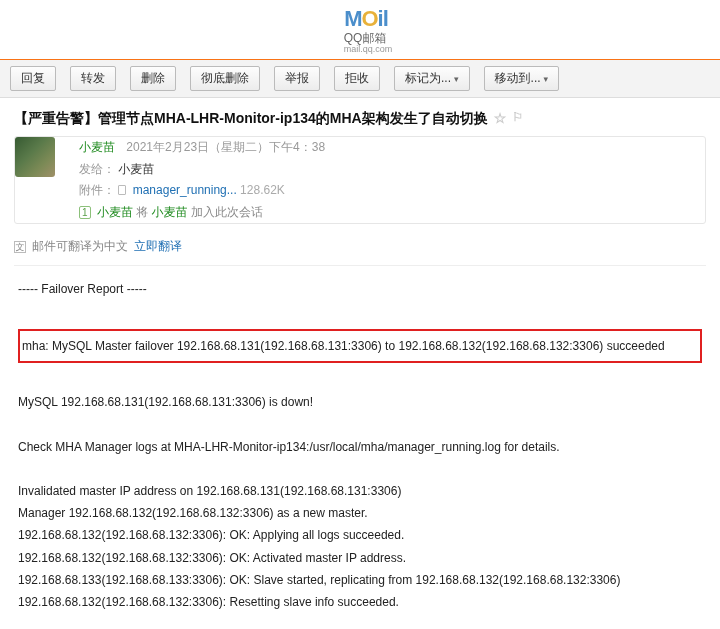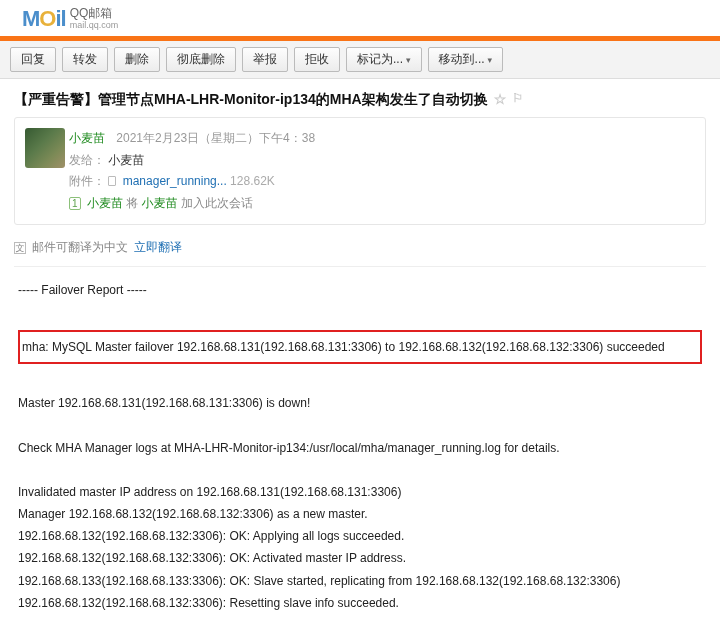--- a/index.html
+++ b/index.html
@@ -7,41 +7,42 @@
     font-family: "Microsoft YaHei", Arial, sans-serif;
     font-size: 12px;
     background: #fff;
     color: #333;
     width: 720px;
   }
   .header-logo {
     display: flex;
     align-items: center;
     padding: 6px 10px 4px 22px;
+    flex-direction: column;
   }
   .logo-text {
     font-size: 22px;
     font-weight: bold;
     color: #4b8ecb;
     letter-spacing: -1px;
   }
   .logo-text .o { color: #e8b13a; }
   .logo-sub {
     margin-left: 4px;
     line-height: 1.1;
   }
   .logo-sub .cn { font-size: 12px; color: #666; }
   .logo-sub .en { font-size: 9px; color: #999; }
   .toolbar {
     background: #f3f3f3;
-    border-top: 5px solid #f97316;
+    border-top: 1px solid #f97316;
     border-bottom: 1px solid #ddd;
     padding: 6px 10px;
     display: flex;
-    gap: 6px;
+    gap: 14px;
   }
   .tb-btn {
     background: linear-gradient(#fdfdfd,#ececec);
     border: 1px solid #bbb;
     border-radius: 2px;
     padding: 3px 10px;
     font-size: 12px;
     color: #333;
     cursor: pointer;
     display: inline-flex;
@@ -61,22 +62,21 @@
     align-items: flex-start;
     gap: 6px;
   }
   .subject .star { color: #ccc; font-size: 14px; }
   .subject .flag { color: #ccc; font-size: 12px; }
   .meta-block {
     margin: 0 14px 8px 14px;
     border: 1px solid #e6e6e6;
     border-radius: 3px;
     display: flex;
-    padding: 10px;
-    gap: 4px;
+    gap: 24px;
     background: #fff;
   }
   .avatar {
     width: 40px;
     height: 40px;
     border-radius: 3px;
     background: linear-gradient(135deg,#365a32,#5a7a4a 40%,#7c8a56 70%,#a09068);
     flex: 0 0 40px;
   }
   .meta-lines { flex: 1; line-height: 1.8; }
@@ -189,21 +189,21 @@
   <span class="ico">文</span>
   <span>邮件可翻译为中文</span>
   <span class="link">立即翻译</span>
 </div>
 
 <div class="mail-body">
   <div>----- Failover Report -----</div>
   <br>
   <div class="red-box">mha: MySQL Master failover 192.168.68.131(192.168.68.131:3306) to 192.168.68.132(192.168.68.132:3306) succeeded</div>
   <br>
-  <div>Master 192.168.68.131(192.168.68.131:3306) is down!</div>
+  <div>MySQL 192.168.68.131(192.168.68.131:3306) is down!</div>
   <br>
   <div>Check MHA Manager logs at MHA-LHR-Monitor-ip134:/usr/local/mha/manager_running.log for details.</div>
   <br>
   <div>Invalidated master IP address on 192.168.68.131(192.168.68.131:3306)</div>
   <div>Manager 192.168.68.132(192.168.68.132:3306) as a new master.</div>
   <div>192.168.68.132(192.168.68.132:3306): OK: Applying all logs succeeded.</div>
   <div>192.168.68.132(192.168.68.132:3306): OK: Activated master IP address.</div>
   <div>192.168.68.133(192.168.68.133:3306): OK: Slave started, replicating from 192.168.68.132(192.168.68.132:3306)</div>
   <div>192.168.68.132(192.168.68.132:3306): Resetting slave info succeeded.</div>
   

